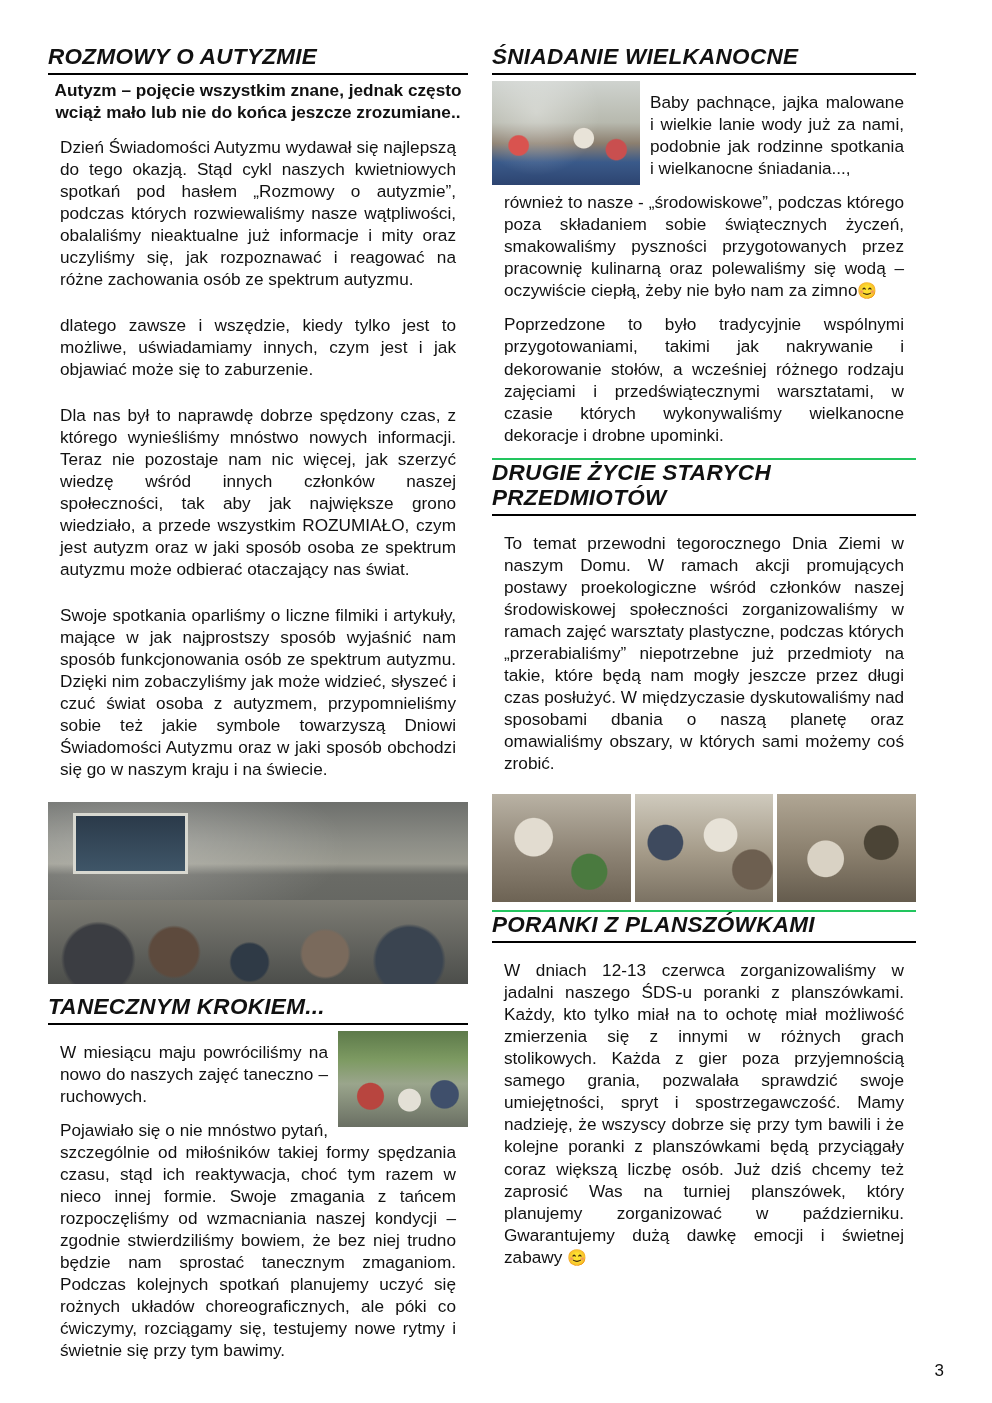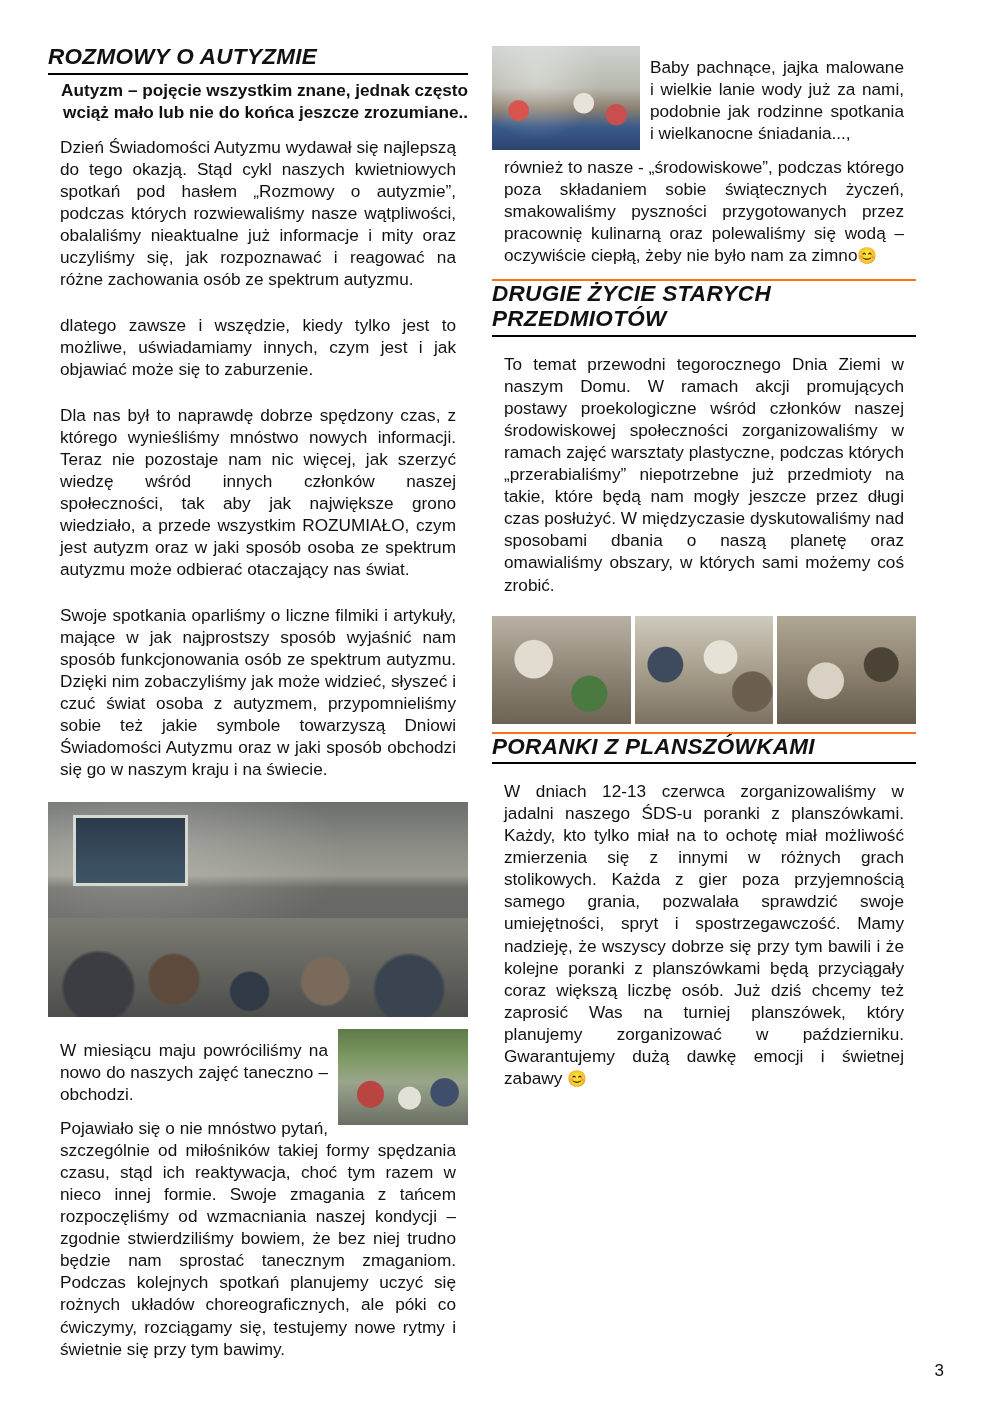--- a/index.html
+++ b/index.html
@@ -42,37 +42,37 @@
     font-weight: bold;
     font-size: 22.5px;
     letter-spacing: 0.3px;
     margin: 0 0 4px 0;
     padding: 0 0 3px 0;
     border-bottom: 2px solid #000;
     text-transform: uppercase;
     line-height: 1.15;
   }
   .rule-top {
-    border-top: 2px solid #f97316;
+    border-top: 2px solid #22c55e;
     margin-top: 6px;
     padding-top: 5px;
   }
   p.body {
     margin: 12px;
     font-size: 17.2px;
     line-height: 1.28;
     text-align: justify;
     hyphens: auto;
   }
   p.lead {
     font-weight: bold;
     font-size: 17.2px;
     line-height: 1.28;
     margin: 0 0 1px 0;
-    text-align: right;
+    text-align: center;
   }
   .photo {
     background: #b9bfc4;
     position: relative;
     overflow: hidden;
     display: block;
   }
 
   
   .photo-autism {
@@ -185,36 +185,39 @@
 
       <p class="lead">Autyzm – pojęcie wszystkim znane, jednak często wciąż mało lub nie do końca jeszcze zrozumiane..</p>
 
       <p class="body">Dzień Świadomości Autyzmu wydawał się najlepszą do tego okazją. Stąd cykl naszych kwietniowych spotkań pod hasłem „Rozmowy o autyzmie”, podczas których rozwiewaliśmy nasze wątpliwości, obalaliśmy nieaktualne już informacje i mity oraz uczyliśmy się, jak rozpoznawać i reagować na różne zachowania osób ze spektrum autyzmu.</p>
       <p class="body">dlatego zawsze i wszędzie, kiedy tylko jest to możliwe, uświadamiamy innych, czym jest i jak objawiać może się to zaburzenie.</p>
       <p class="body">Dla nas był to naprawdę dobrze spędzony czas, z którego wynieśliśmy mnóstwo nowych informacji. Teraz nie pozostaje nam nic więcej, jak szerzyć wiedzę wśród innych członków naszej społeczności, tak aby jak największe grono wiedziało, a przede wszystkim ROZUMIAŁO, czym jest autyzm oraz w jaki sposób osoba ze spektrum autyzmu może odbierać otaczający nas świat.</p>
       <p class="body">Swoje spotkania oparliśmy o liczne filmiki i artykuły, mające w jak najprostszy sposób wyjaśnić nam sposób funkcjonowania osób ze spektrum autyzmu. Dzięki nim zobaczyliśmy jak może widzieć, słyszeć i czuć świat osoba z autyzmem, przypomnieliśmy sobie też jakie symbole towarzyszą Dniowi Świadomości Autyzmu oraz w jaki sposób obchodzi się go w naszym kraju i na świecie.</p>
 
       <div class="photo photo-autism"></div>
 
+      <h2 class="heading">Tanecznym krokiem...</h2>
 
       <div class="clearfix">
         <div class="photo photo-dance"></div>
-        <p class="body">W miesiącu maju powróciliśmy na nowo do naszych zajęć taneczno – obchodzi.</p>
+        <p class="body">W miesiącu maju powróciliśmy na nowo do naszych zajęć taneczno – ruchowych.</p>
         <p class="body">Pojawiało się o nie mnóstwo pytań, szczególnie od miłośników takiej formy spędzania czasu, stąd ich reaktywacja, choć tym razem w nieco innej formie. Swoje zmagania z tańcem rozpoczęliśmy od wzmacniania naszej kondycji – zgodnie stwierdziliśmy bowiem, że bez niej trudno będzie nam sprostać tanecznym zmaganiom. Podczas kolejnych spotkań planujemy uczyć się rożnych układów choreograficznych, ale póki co ćwiczymy, rozciągamy się, testujemy nowe rytmy i świetnie się przy tym bawimy.</p>
       </div>
 
     </div>
 
     <div class="col col-right">
 
+      <h2 class="heading">Śniadanie wielkanocne</h2>
 
       <div class="clearfix">
         <div class="photo photo-easter"></div>
         <p class="body">Baby pachnące, jajka malowane i wielkie lanie wody już za nami, podobnie jak rodzinne spotkania i wielkanocne śniadania...,</p>
         <p class="body"><span>również to nasze - „środowiskowe”, podczas którego poza składaniem sobie świątecznych życzeń, smakowaliśmy pyszności przygotowanych przez pracownię kulinarną oraz polewaliśmy się wodą – oczywiście ciepłą, żeby nie było nam za zimno</span><span class="emoji">😊</span></p>
+        <p class="body">Poprzedzone to było tradycyjnie wspólnymi przygotowaniami, takimi jak nakrywanie i dekorowanie stołów, a wcześniej różnego rodzaju zajęciami i przedświątecznymi warsztatami, w czasie których wykonywaliśmy wielkanocne dekoracje i drobne upominki.</p>
       </div>
 
       <h2 class="heading rule-top">Drugie życie starych przedmiotów</h2>
 
       <p class="body">To temat przewodni tegorocznego Dnia Ziemi w naszym Domu. W ramach akcji promujących postawy proekologiczne wśród członków naszej środowiskowej społeczności zorganizowaliśmy w ramach zajęć warsztaty plastyczne, podczas których „przerabialiśmy” niepotrzebne już przedmioty na takie, które będą nam mogły jeszcze przez długi czas posłużyć. W międzyczasie dyskutowaliśmy nad sposobami dbania o naszą planetę oraz omawialiśmy obszary, w których sami możemy coś zrobić.</p>
 
       <div class="photo-strip">
         <div class="photo ps1"></div>
         <div class="photo ps2"></div>
         <div class="photo ps3"></div>

